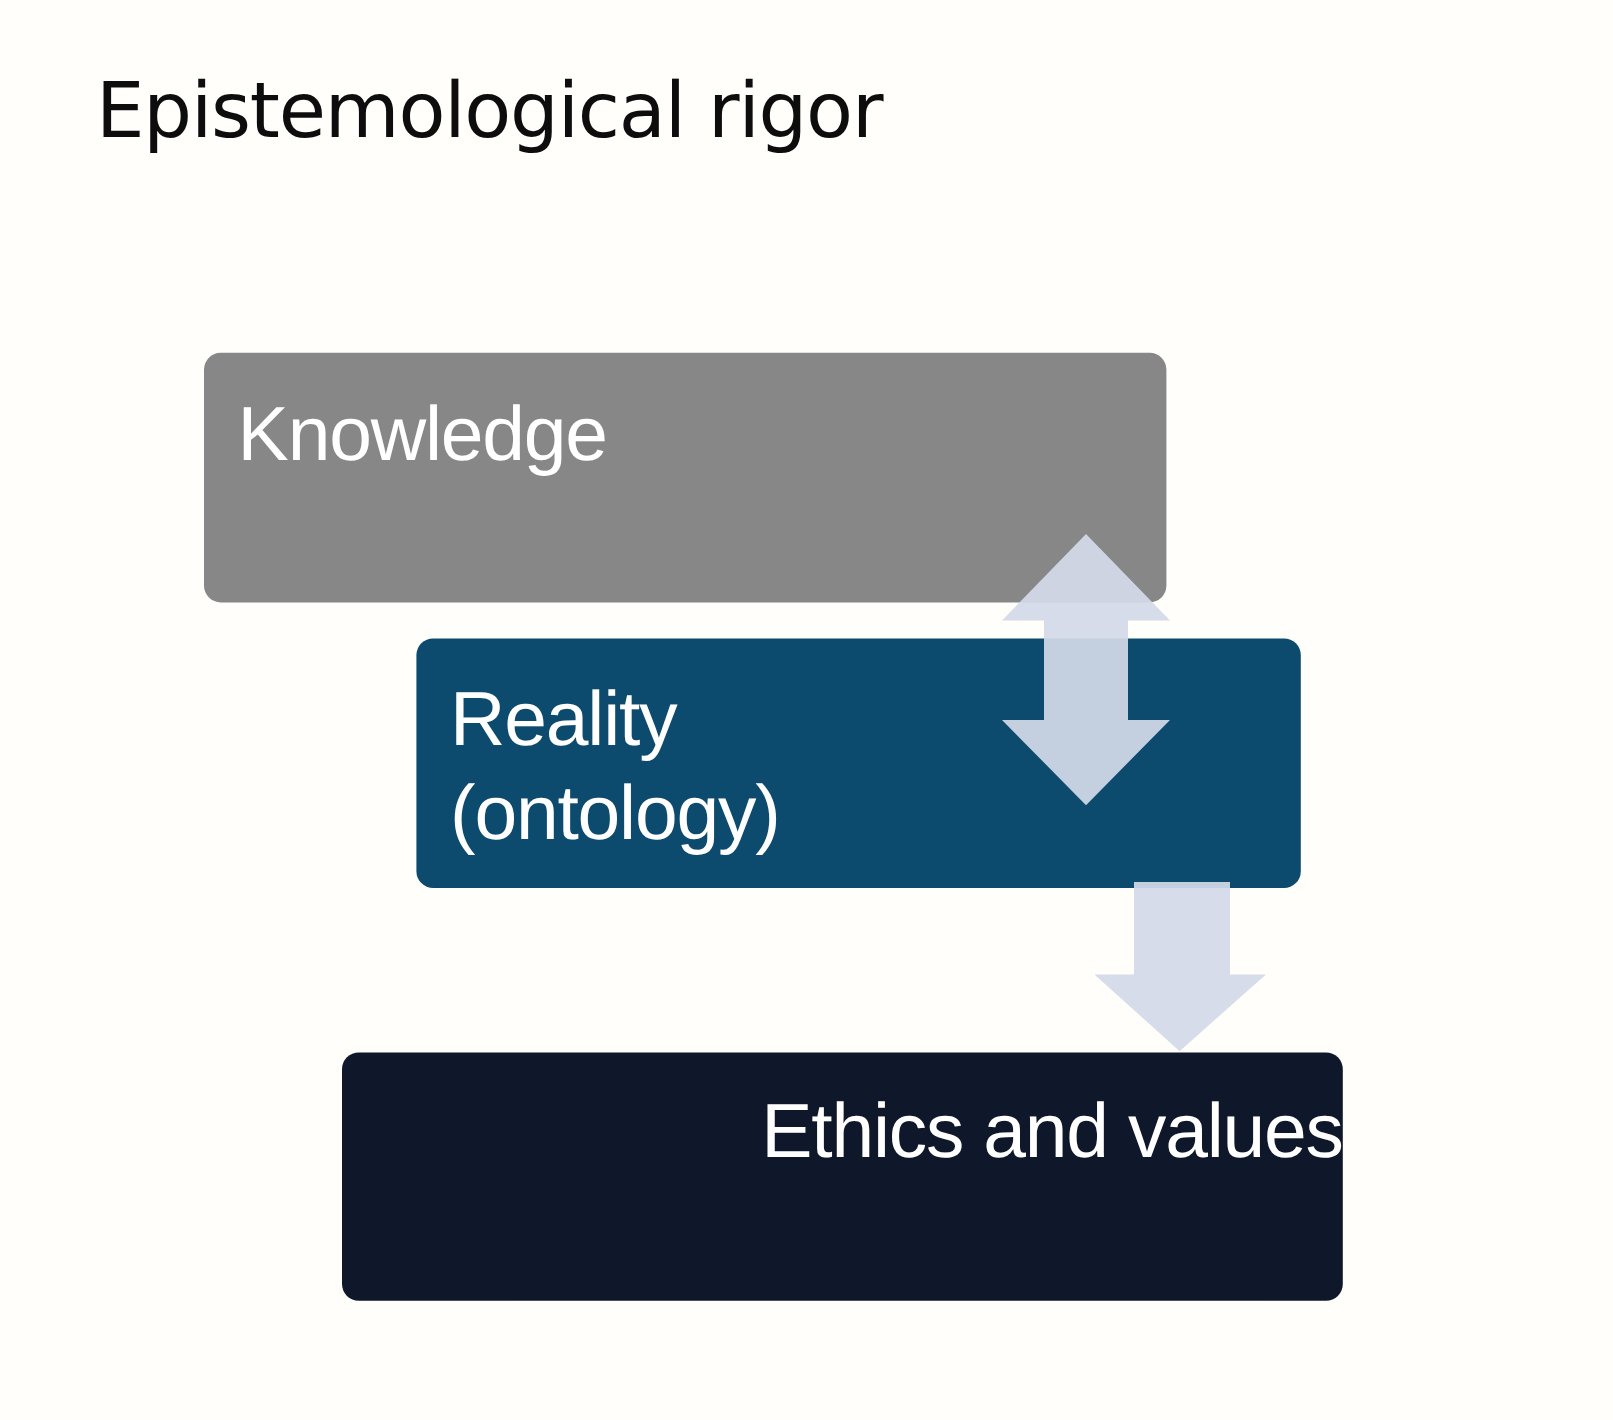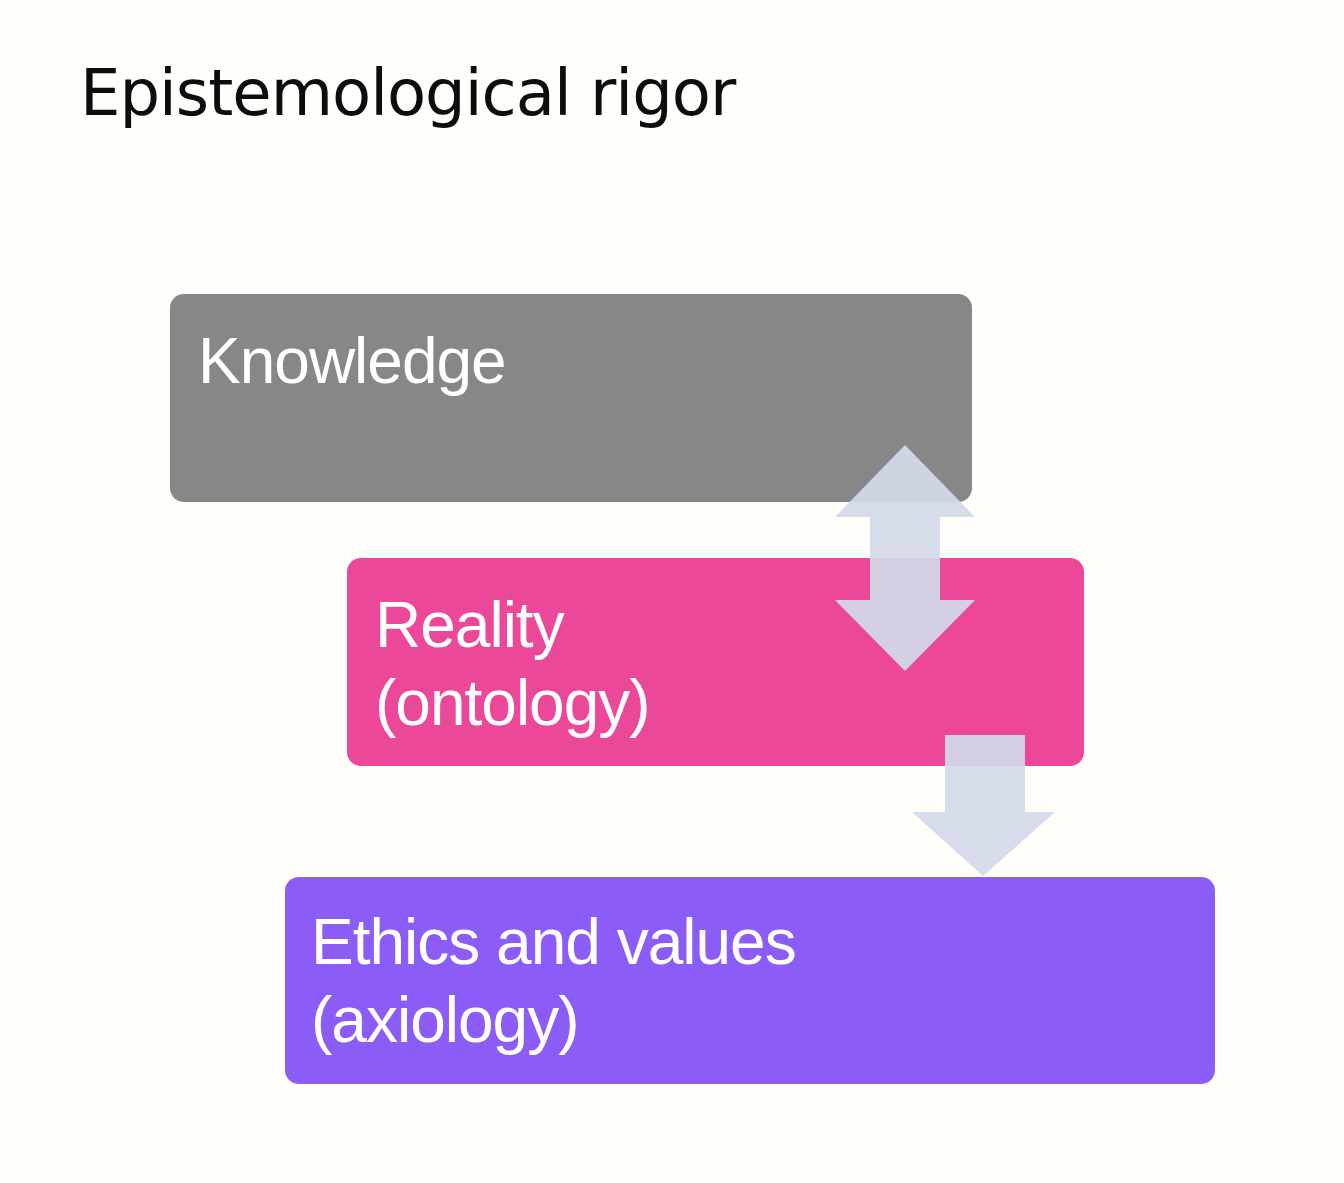--- a/index.html
+++ b/index.html
@@ -18,43 +18,42 @@
     .title .bold { font-weight: normal; }
     .title .reg { font-weight: normal; }
     .box {
       position: absolute; border-radius: 14px;
       color: #ffffff; box-sizing: border-box;
       font-family: "Liberation Sans", sans-serif;
       font-size: 64px; line-height: 78px; letter-spacing: -1px;
     }
     .box .line { display: block; white-space: nowrap; }
     .box-knowledge { left: 170px; top: 282px; width: 802px; height: 208px; background: #878788; padding: 28px 0 0 28px; margin-top: 12px; }
-    .box-reality { left: 347px; top: 558px; width: 737px; height: 208px; background: #ec4899; padding: 28px 0 0 28px; }
-    .box-ethics { left: 285px; top: 877px; width: 930px; height: 207px; background: #8b5cf6; padding: 26px 0 0 26px; }
+    .box-reality { left: 347px; top: 532px; width: 737px; height: 208px; background: #0c4a6e; padding: 28px 0 0 28px; }
+    .box-ethics { left: 285px; top: 877px; width: 834px; height: 207px; background: #0f172a; padding: 26px 0 0 26px; text-align: right; }
     svg.arrow { position: absolute; overflow: visible; }
   </style>
 </head>
 <body>
 
 <div class="title">
   <span class="bold">Epistemological</span><span class="reg"> rigor</span>
 </div>
 
 <div class="box box-knowledge">
   <span class="line">Knowledge</span>
 </div>
 
 <div class="box box-reality">
   <span class="line">Reality</span>
   <span class="line">(ontology)</span>
 </div>
 
 <div class="box box-ethics">
   <span class="line">Ethics and values</span>
-  <span class="line">(axiology)</span>
 </div>
 
 <svg class="arrow" style="left:835px; top:445px;" width="140" height="226" viewBox="0 0 140 226">
   <polygon points="70,0 140,72 105,72 105,155 140,155 70,226 0,155 35,155 35,72 0,72" fill="#d3d9e8" fill-opacity="0.93"></polygon>
 </svg>
 
 <svg class="arrow" style="left:912px; top:735px;" width="143" height="141" viewBox="0 0 143 141">
   <polygon points="33,0 113,0 113,77 143,77 71,141 0,77 33,77" fill="#d3d9e8" fill-opacity="0.93"></polygon>
 </svg>
 

